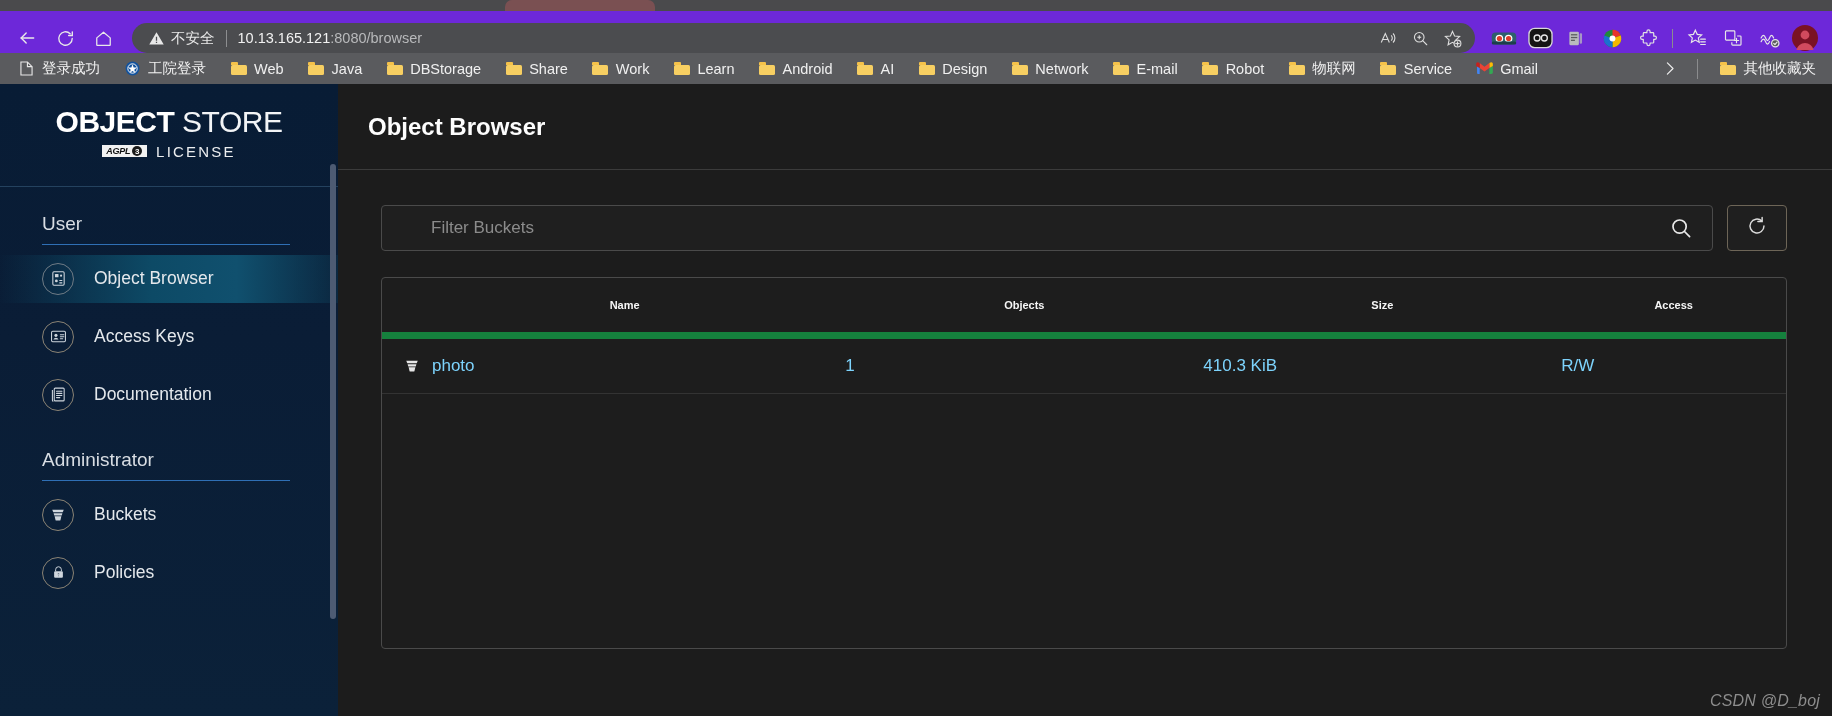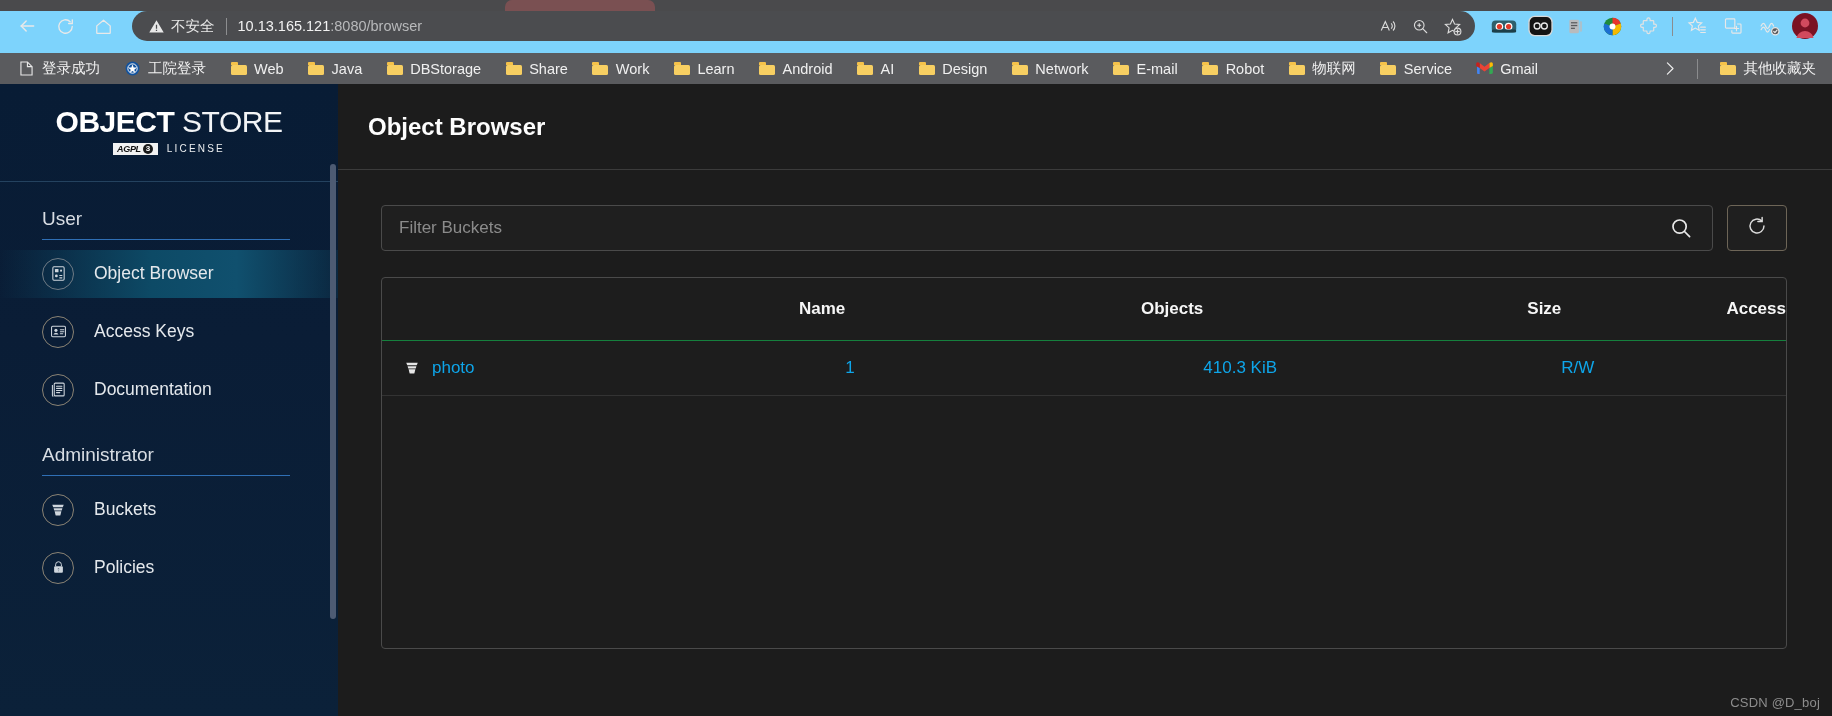--- a/index.html
+++ b/index.html
@@ -20,23 +20,23 @@
   }
   .tabstrip .tab-ghost {
     position: absolute; left: 505px; top: 0;
     width: 150px; height: 11px;
     background: #7a5052;
     border-top-left-radius: 7px; border-top-right-radius: 7px;
   }
 
   .toolbar {
     height: 42px;
-    background: #7dd3fc;
+    background: #6d28d9;
     display: flex;
-    align-items: flex-start;
+    align-items: flex-end;
     padding: 0 10px;
     gap: 4px;
   }
   .nav-btn {
     width: 34px; height: 30px;
     display: flex; align-items: center; justify-content: center;
     border-radius: 4px;
     color: #e9e9e9;
     flex: 0 0 auto;
   }
@@ -172,21 +172,21 @@
     border-radius: 0;
     letter-spacing: -0.3px;
     display: flex; align-items: center; gap: 2px;
   }
   .agpl-badge .three {
     background:#1a1a1a; color:#fff; border-radius:50%;
     width:10px; height:10px; font-size:8px; font-style:normal;
     display:flex; align-items:center; justify-content:center; font-weight:700;
   }
   .license-txt {
-    color: #eceef0; font-size: 10px; letter-spacing: 2.2px; font-weight: 300; text-align: right;
+    color: #eceef0; font-size: 15px; letter-spacing: 2.2px; font-weight: 300; text-align: right;
   }
   .logo-divider { height:1px; background:#24425f; margin: 0 0 0 0; }
 
   .nav-section { padding: 0 0 0 0; }
   .sec-head {
     margin: 26px 48px 0 42px;
     color: #d8dde3;
     font-size: 19px;
     font-weight: 400;
     padding-bottom: 9px;
@@ -259,20 +259,21 @@
     display: flex; align-items: center;
     padding: 0 14px 0 17px;
   }
   .filter-box input {
     flex: 1 1 auto;
     background: transparent;
     border: 0; outline: 0;
     color: #eab308;
     font-size: 17px;
     font-family: "Liberation Sans", sans-serif;
+    margin-left: 32px;
   }
   .filter-box input::placeholder { color: #8b8b8b; }
   .search-btn {
     width: 34px; height: 34px;
     display:flex; align-items:center; justify-content:center;
     color:#e9e9e9;
     flex: 0 0 auto;
   }
   .refresh-btn {
     width: 60px;
@@ -287,43 +288,44 @@
   .table-card {
     margin-top: 26px;
     border: 1px solid #4a4a4a;
     border-radius: 4px;
     background: #1d1d1d;
     height: 372px;
     overflow: hidden;
   }
   table { width: 100%; border-collapse: collapse; table-layout: fixed; }
   thead th {
-    text-align: right;
+    text-align: center;
     color: #f6f6f6;
-    font-size: 17px;
+    font-size: 11px;
     font-weight: 700;
     padding: 21px 0 21px 0;
-    border-bottom: 1px solid #15803d;
+    border-bottom: 7px solid #15803d;
   }
   thead th:first-child, tbody td:first-child { padding-left: 22px; }
   tbody td {
-    color: #0ea5e9;
+    color: #7dd3fc;
     font-size: 17px;
     padding: 17px 0;
     border-bottom: 1px solid #333333;
   }
   .cell-name { display: flex; align-items: center; gap: 12px; }
   .bucket-ic { color:#e6e6e6; display:flex; align-items:center; flex:0 0 auto; }
 
   .watermark {
     position: absolute;
     right: 12px; bottom: 6px;
     color: #8d8d8d;
-    font-size: 13px;
+    font-size: 16px;
     letter-spacing: 0.2px;
+    font-style: italic;
   }
 </style>
 </head>
 <body>
 
 <div id="browser-chrome">
 
   <div class="tabstrip">
     <div class="tab-ghost"></div>
   </div>

